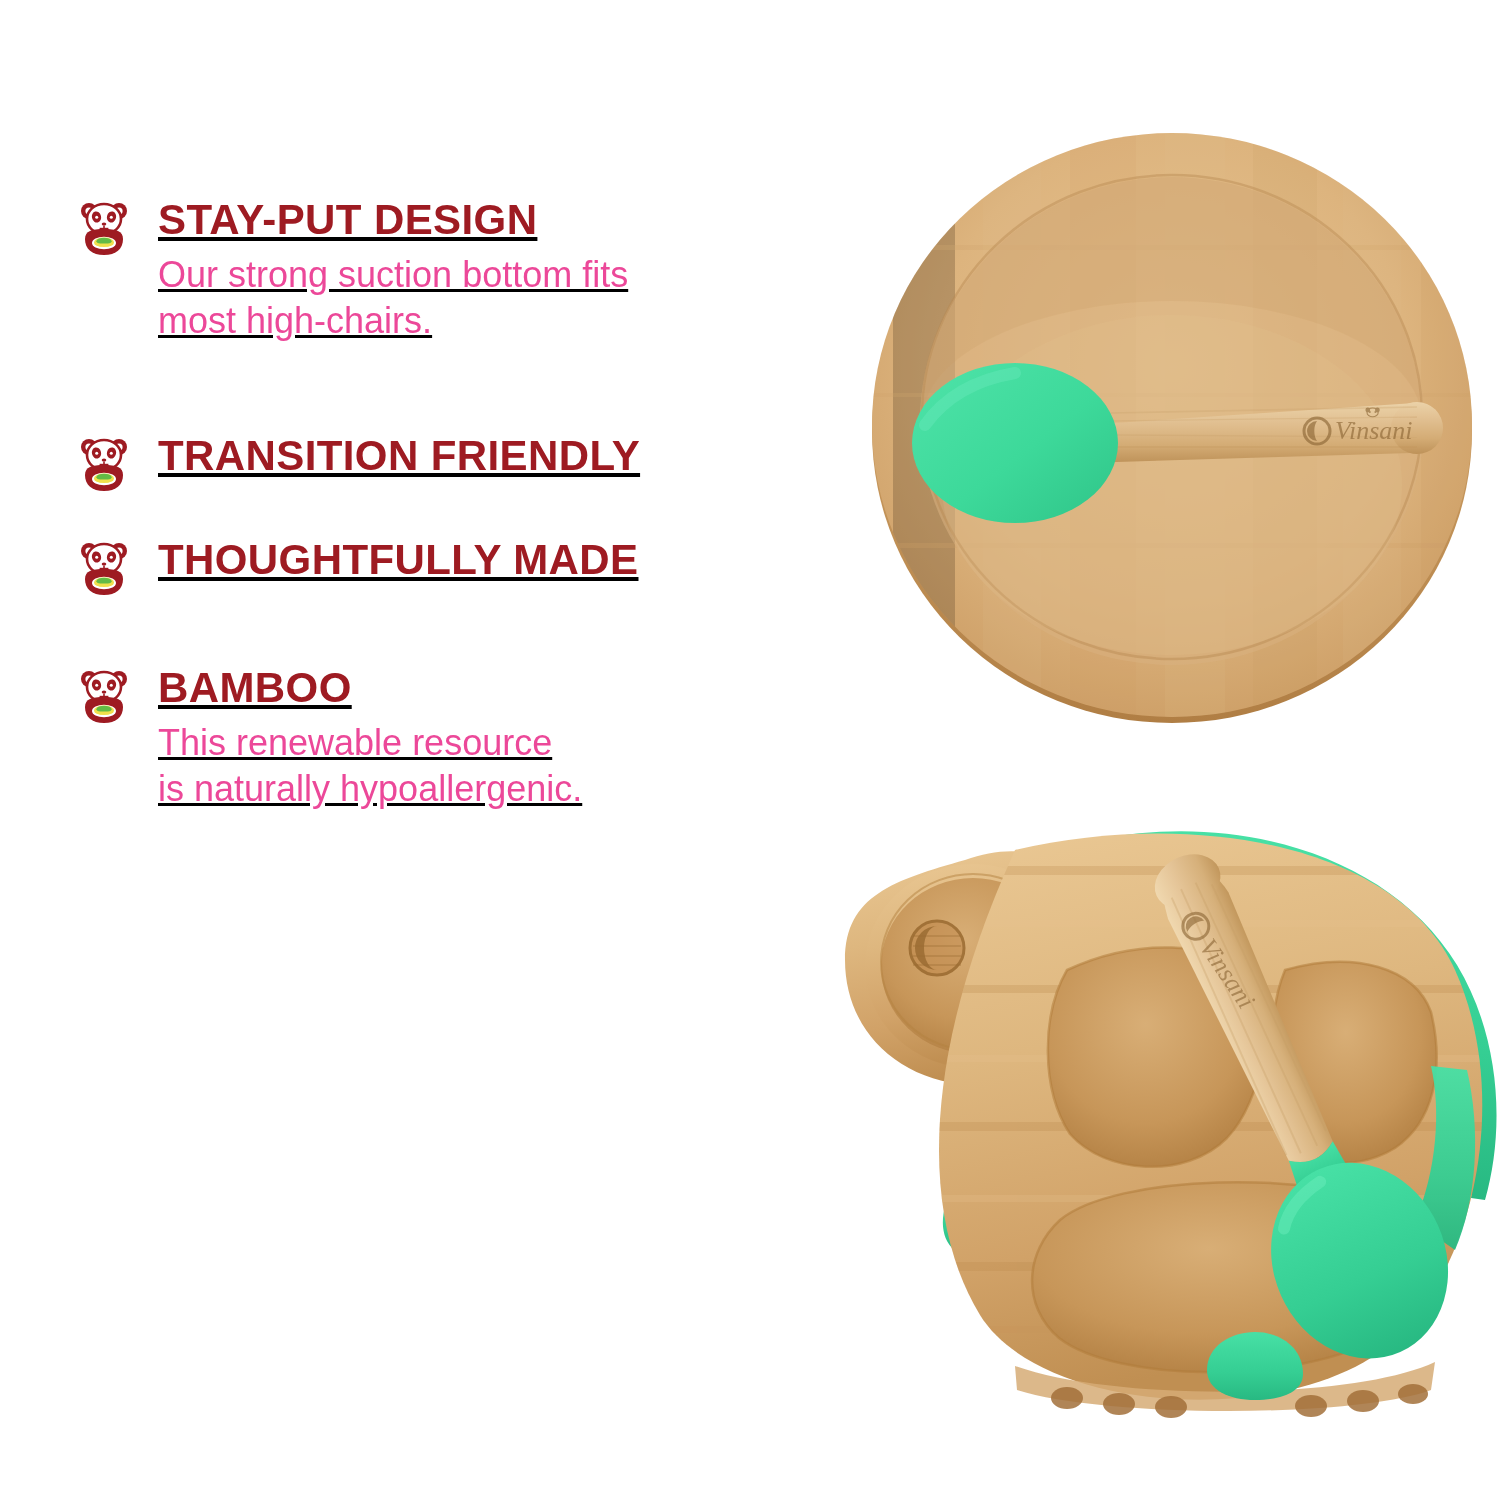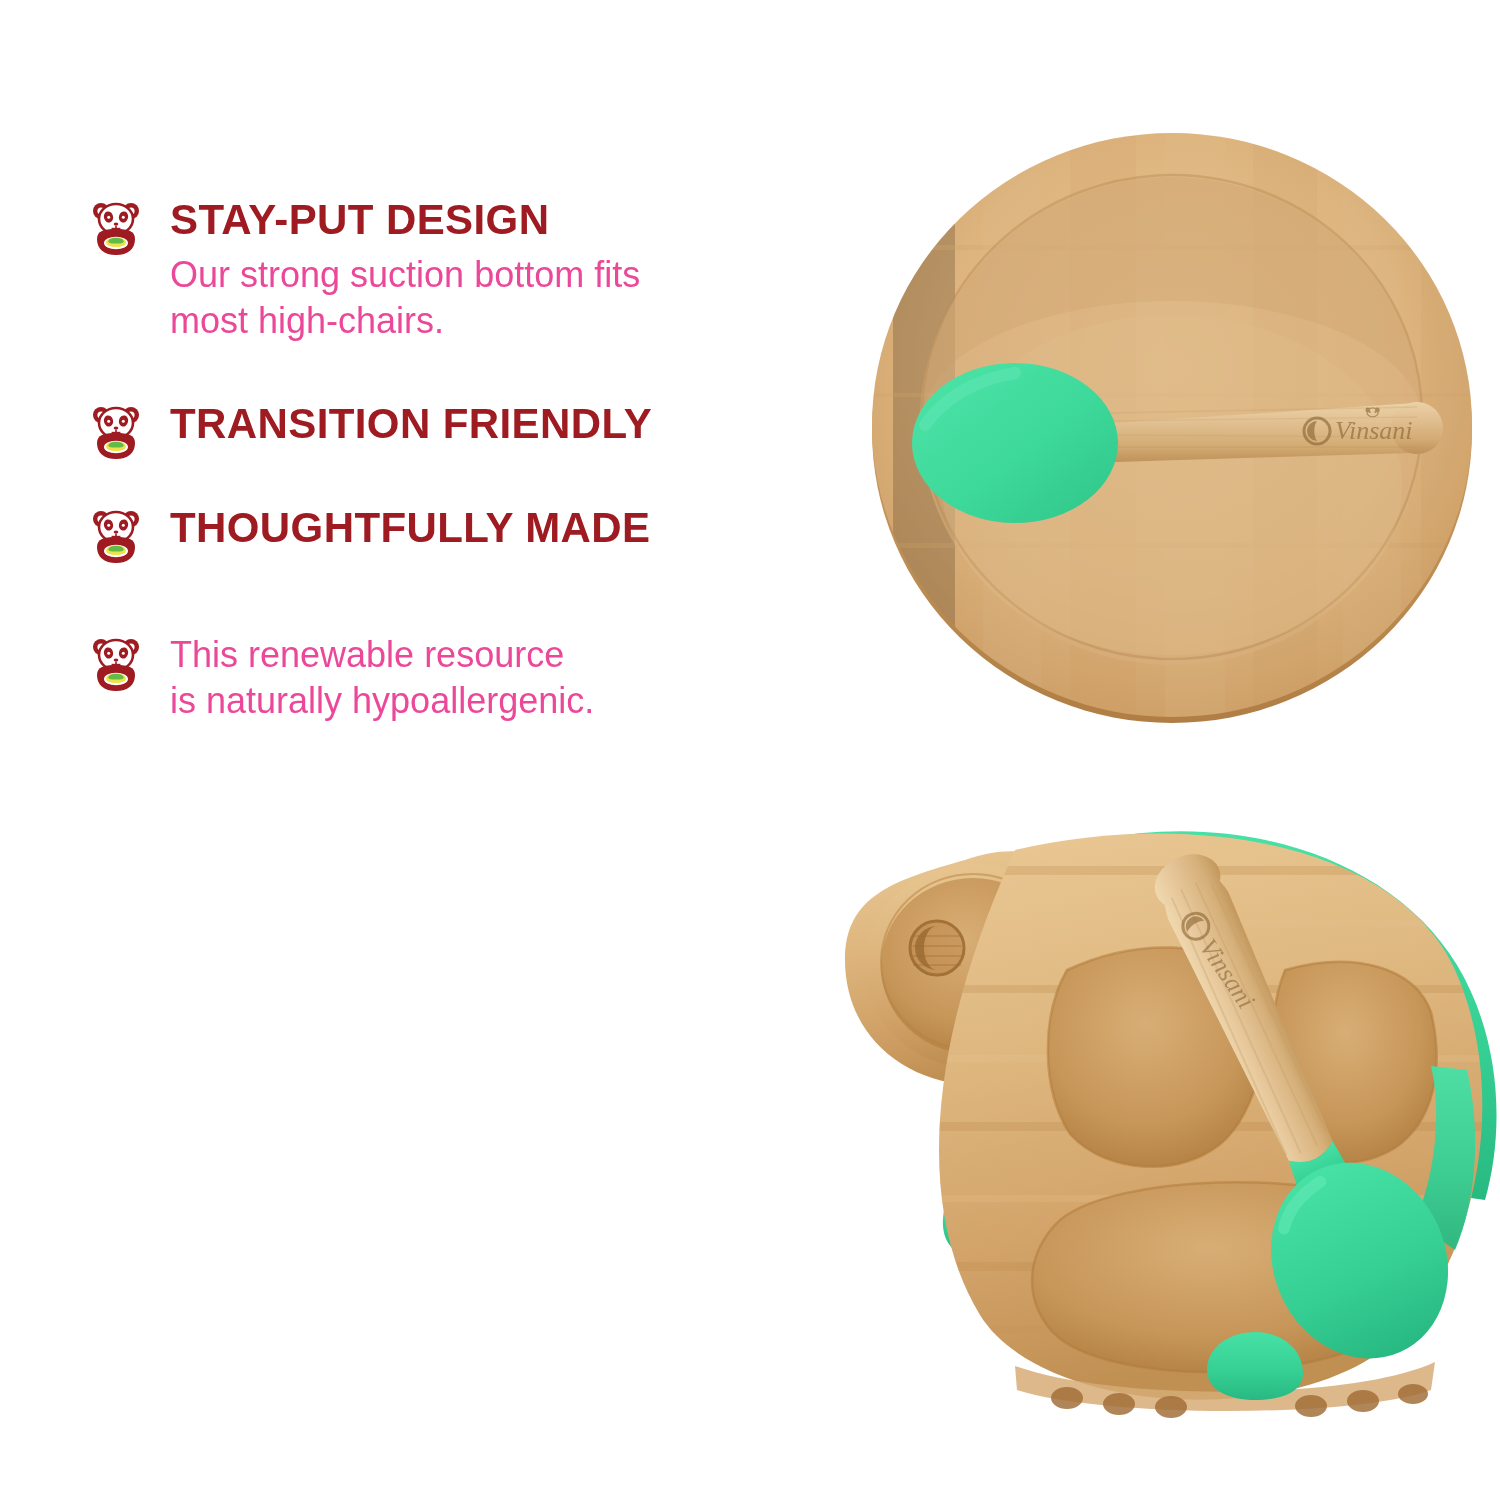--- a/index.html
+++ b/index.html
@@ -5,24 +5,24 @@
   * { margin:0; padding:0; box-sizing:border-box; }
   html, body {
     width:1500px; height:1500px;
     background:#ffffff;
     font-family:"Liberation Sans", sans-serif;
     overflow:hidden;
   }
   .page { position:relative; width:1500px; height:1500px; background:#fff; }
 
   
-  .features { position:absolute; left:90px; top:196px; width:700px; }
+  .features { position:absolute; left:78px; top:196px; width:700px;text-decoration:underline; }
   .feature { position:relative; padding-left:80px; margin-bottom:0; }
   .f0 { margin-top:0px; }
-  .f1 { margin-top:56px; }
+  .f1 { margin-top:88px; }
   .f2 { margin-top:56px; }
   .f3 { margin-top:80px; }
 
   .panda-icon { position:absolute; left:0; top:6px; width:52px; height:54px; }
 
   .feature-title {
     font-family:"Liberation Sans", sans-serif;
     font-weight:bold;
     font-size:42px;
     line-height:48px;
@@ -161,20 +161,21 @@
           <path d="M21.6 26.6 L30.4 26.6" stroke="#9E1B22" stroke-width="1.6" fill="none"></path>
           <path d="M7 37 C7 29 14 27 26 27 C38 27 45 29 45 37 C45 47 38 53 26 53 C14 53 7 47 7 37 Z" fill="#9E1B22"></path>
           <path d="M14 34 C10 40 11 48 16 51 C20 48 20 40 18 34 Z" fill="#9E1B22"></path>
           <path d="M38 34 C42 40 41 48 36 51 C32 48 32 40 34 34 Z" fill="#9E1B22"></path>
           <ellipse cx="26" cy="41" rx="12" ry="6.2" fill="#ffffff"></ellipse>
           <ellipse cx="26" cy="40.2" rx="10" ry="4.6" fill="#F0E14C"></ellipse>
           <ellipse cx="26" cy="39.2" rx="7.6" ry="3.4" fill="#62BB46"></ellipse>
           <path d="M16 41.5 C18 46 34 46 36 41.5 Z" fill="#F0E14C"></path>
         </svg>
       </span>
+      <div class="feature-title">BAMBOO</div>
       <div class="feature-body">This renewable resource
 is naturally hypoallergenic.</div>
     </div>
 
   </div>
 
   <div class="product-top">
     <svg viewBox="0 0 615 600" width="615" height="600">
       <defs>
         <radialGradient id="bowlGrad" cx="50%" cy="40%" r="72%">

